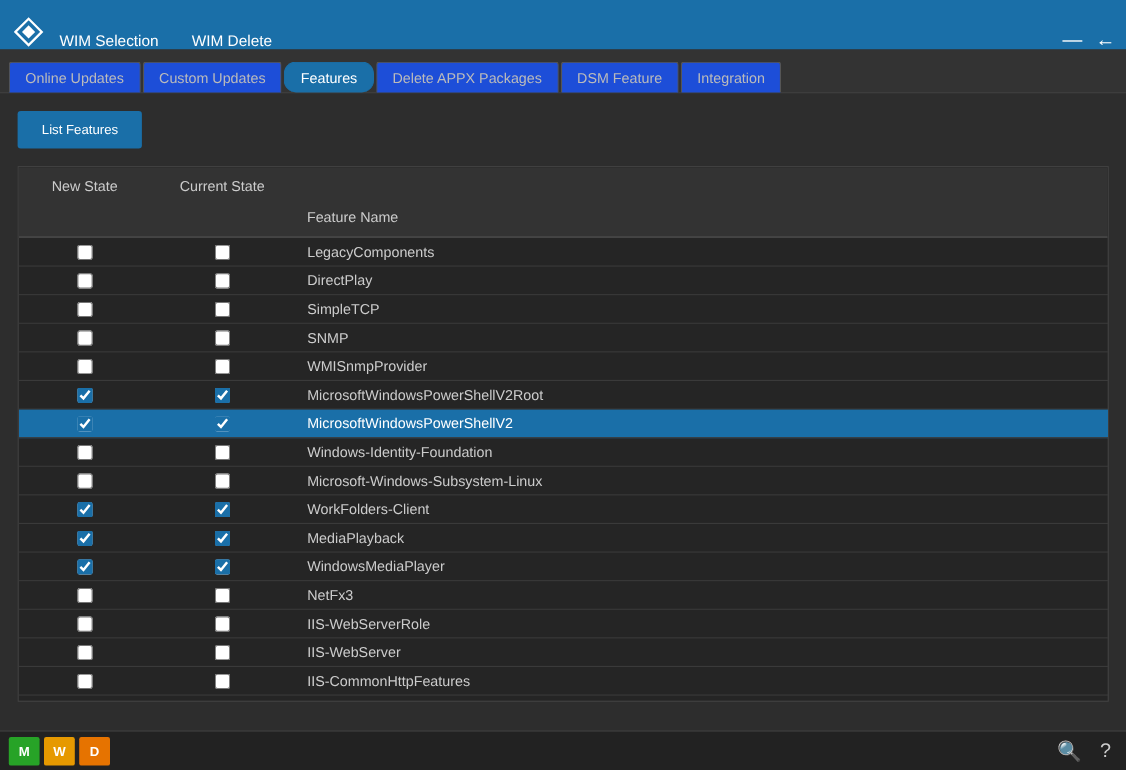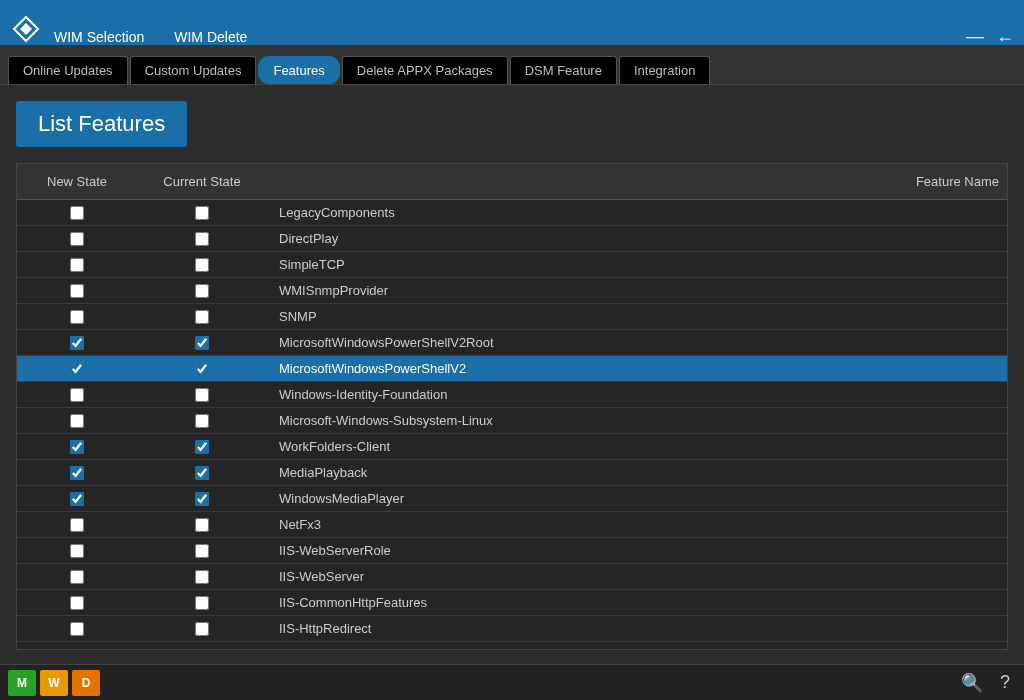--- a/index.html
+++ b/index.html
@@ -52,21 +52,21 @@
     #tabbar {
       height: 40px;
       background: #333;
       display: flex;
       align-items: flex-end;
       padding: 0 8px;
       border-bottom: 1px solid #444;
     }
     .tab {
       padding: 6px 14px;
-      background: #000000;
+      background: #1d4ed8;
       color: #bbb;
       cursor: pointer;
       border: 1px solid #555;
       border-bottom: none;
       margin-right: 2px;
       font-size: 13px;
       border-radius: 3px 3px 0 0;
     }
     .tab.active {
       background: #1a6fa8;
@@ -80,21 +80,21 @@
       background: #2d2d2d;
       padding: 16px;
       height: calc(700px - 45px - 40px - 36px);
     }
 
     #list-features-btn {
       background: #1a6fa8;
       color: #fff;
       border: none;
       padding: 10px 22px;
-      font-size: 22px;
+      font-size: 12px;
       cursor: pointer;
       border-radius: 3px;
       margin-bottom: 16px;
     }
 
     
     #feature-table-container {
       background: #252525;
       border: 1px solid #444;
       height: calc(100% - 60px);
@@ -111,22 +111,23 @@
       border-bottom: 1px solid #555;
       padding: 6px 0;
     }
     .th {
       text-align: center;
       color: #ccc;
       font-size: 13px;
       padding: 4px 8px;
     }
     .th:last-child {
-      text-align: right;
+      text-align: left;
       padding-left: 12px;
+      margin-top: 28px;
     }
 
     #table-body {
       overflow-y: scroll;
       flex: 1;
     }
     #table-body::-webkit-scrollbar {
       width: 14px;
     }
     #table-body::-webkit-scrollbar-track {
@@ -265,30 +266,30 @@
           </div>
           <div class="feature-name">SimpleTCP</div>
         </div>
         <div class="table-row">
           <div class="cell-check">
             <input type="checkbox" style="">
           </div>
           <div class="cell-check">
             <input type="checkbox" style="">
           </div>
+          <div class="feature-name">SNMP</div>
+        </div>
+        <div class="table-row">
+          <div class="cell-check">
+            <input type="checkbox" style="">
+          </div>
+          <div class="cell-check">
+            <input type="checkbox" style="">
+          </div>
           <div class="feature-name">WMISnmpProvider</div>
-        </div>
-        <div class="table-row">
-          <div class="cell-check">
-            <input type="checkbox" style="">
-          </div>
-          <div class="cell-check">
-            <input type="checkbox" style="">
-          </div>
-          <div class="feature-name">SNMP</div>
         </div>
         <div class="table-row">
           <div class="cell-check">
             <input type="checkbox" checked="" style="">
           </div>
           <div class="cell-check">
             <input type="checkbox" checked="" style="">
           </div>
           <div class="feature-name">MicrosoftWindowsPowerShellV2Root</div>
         </div>

